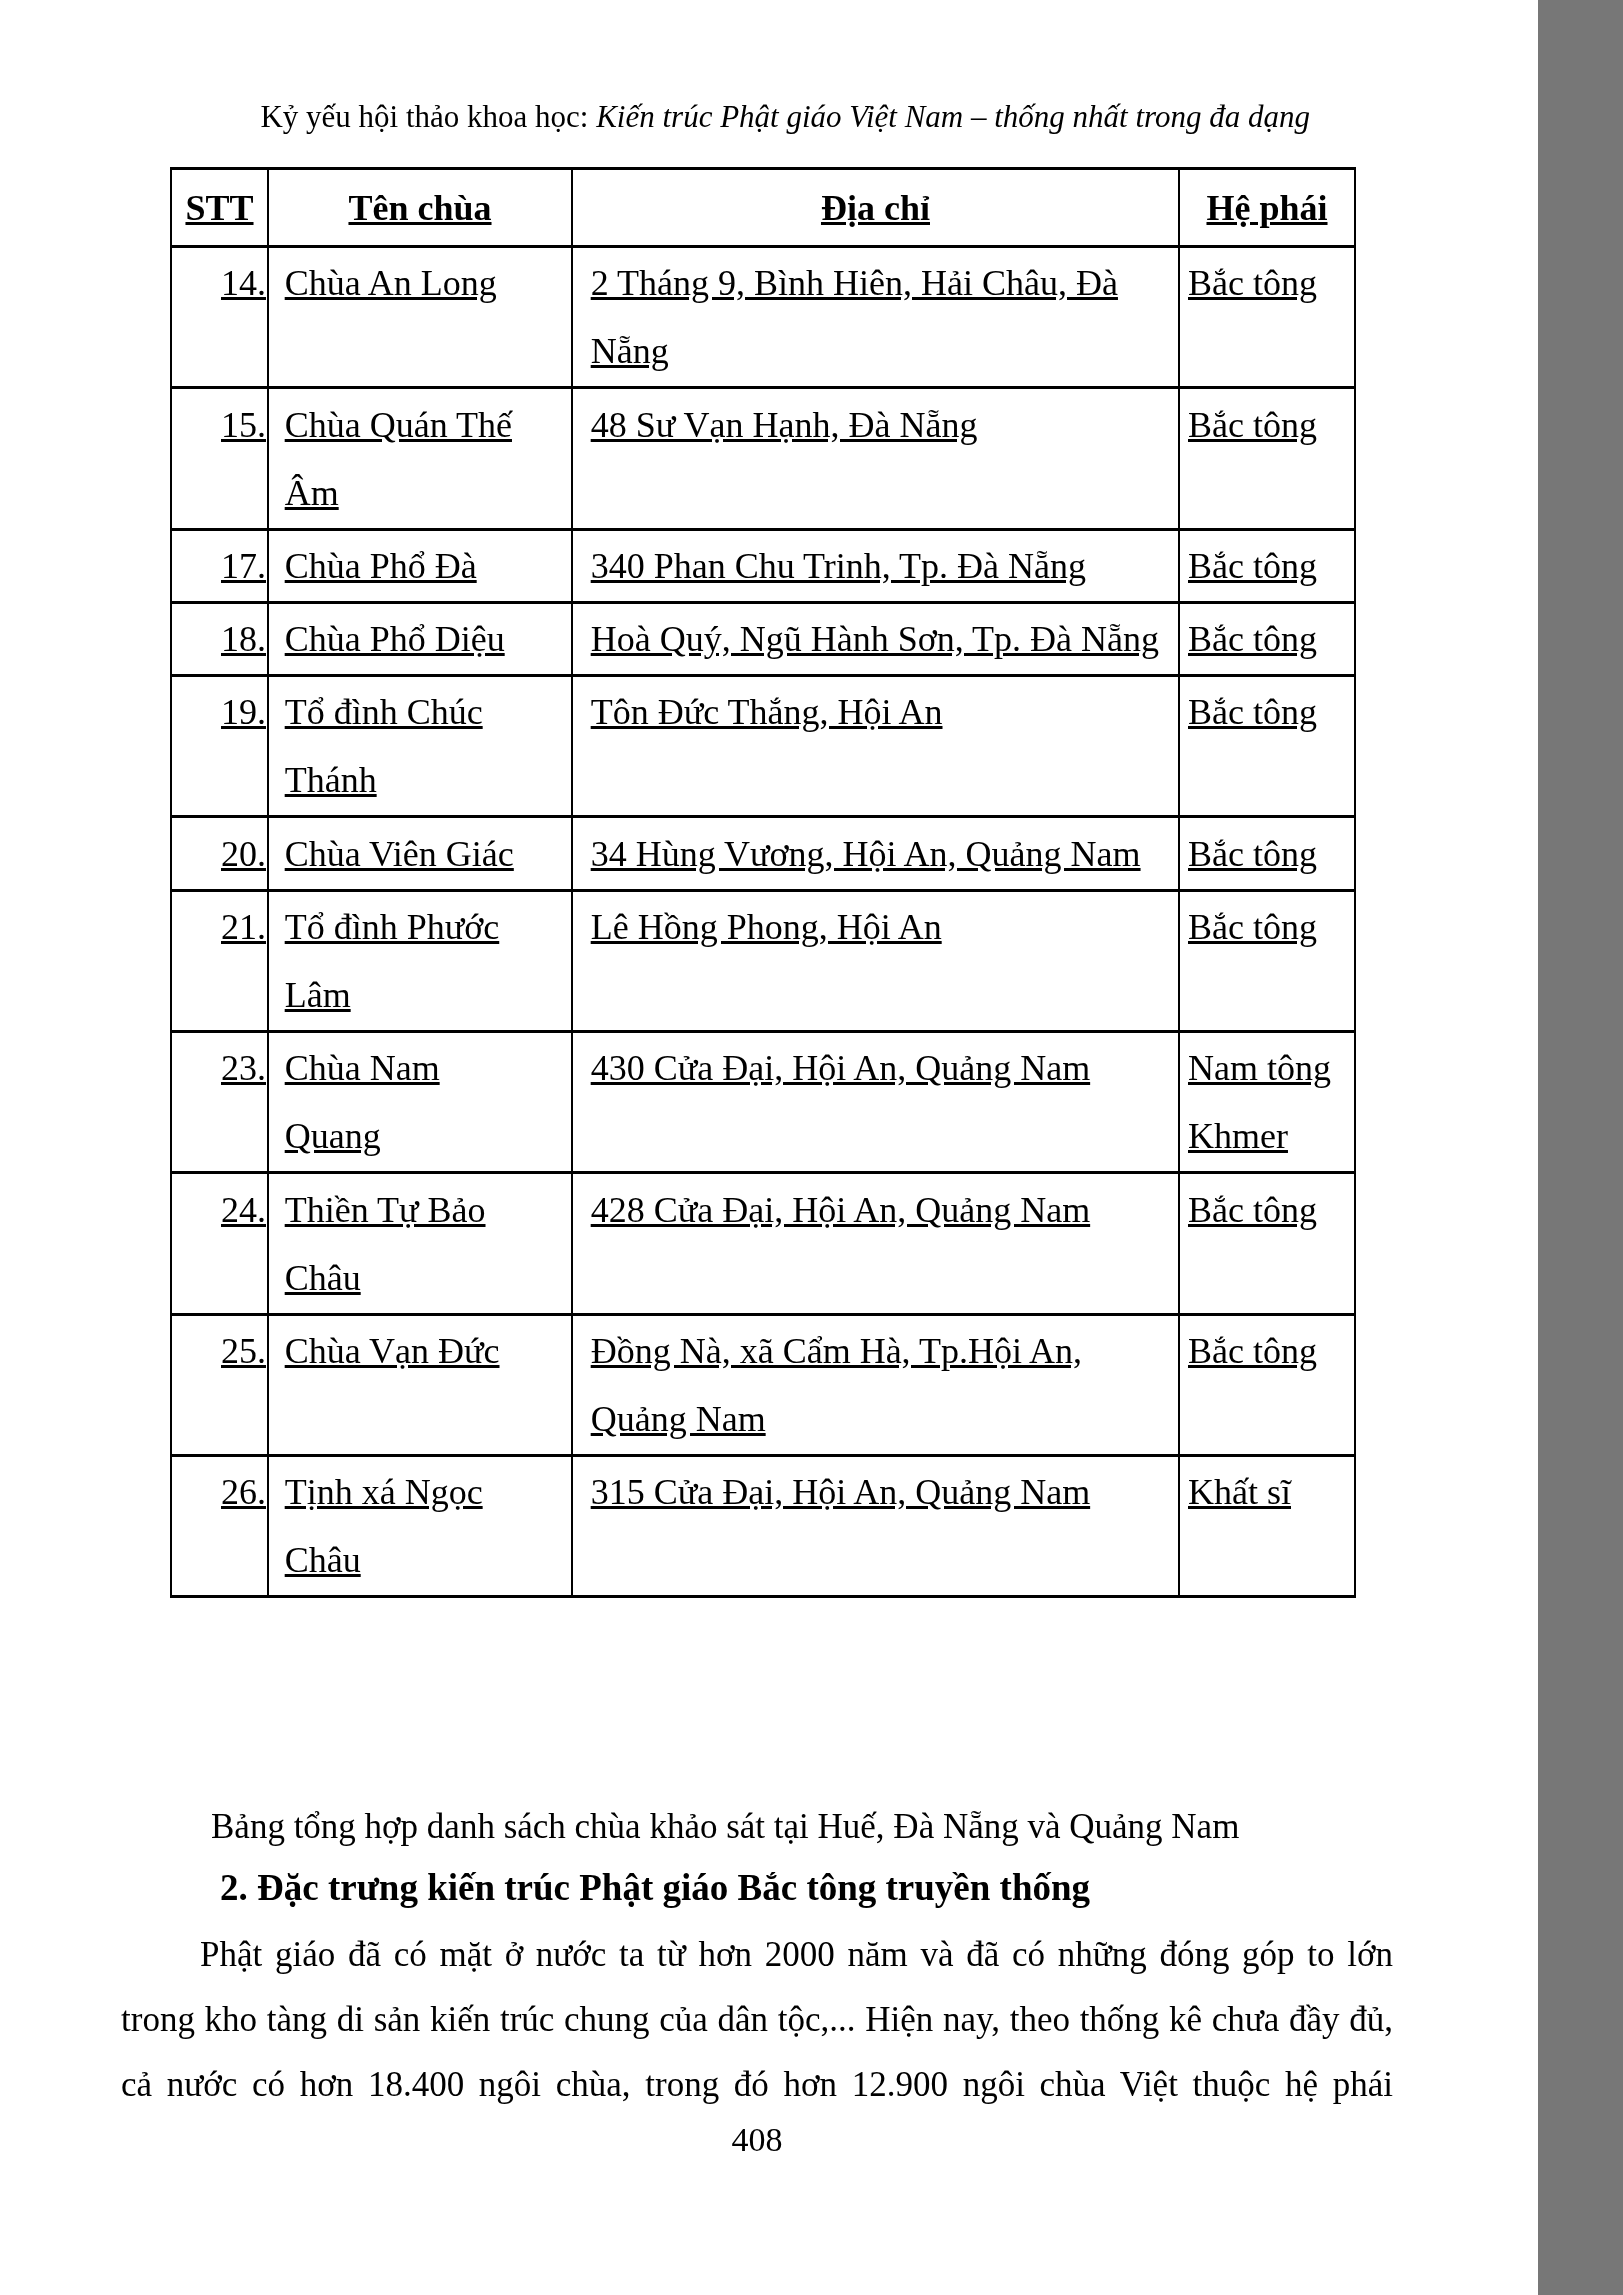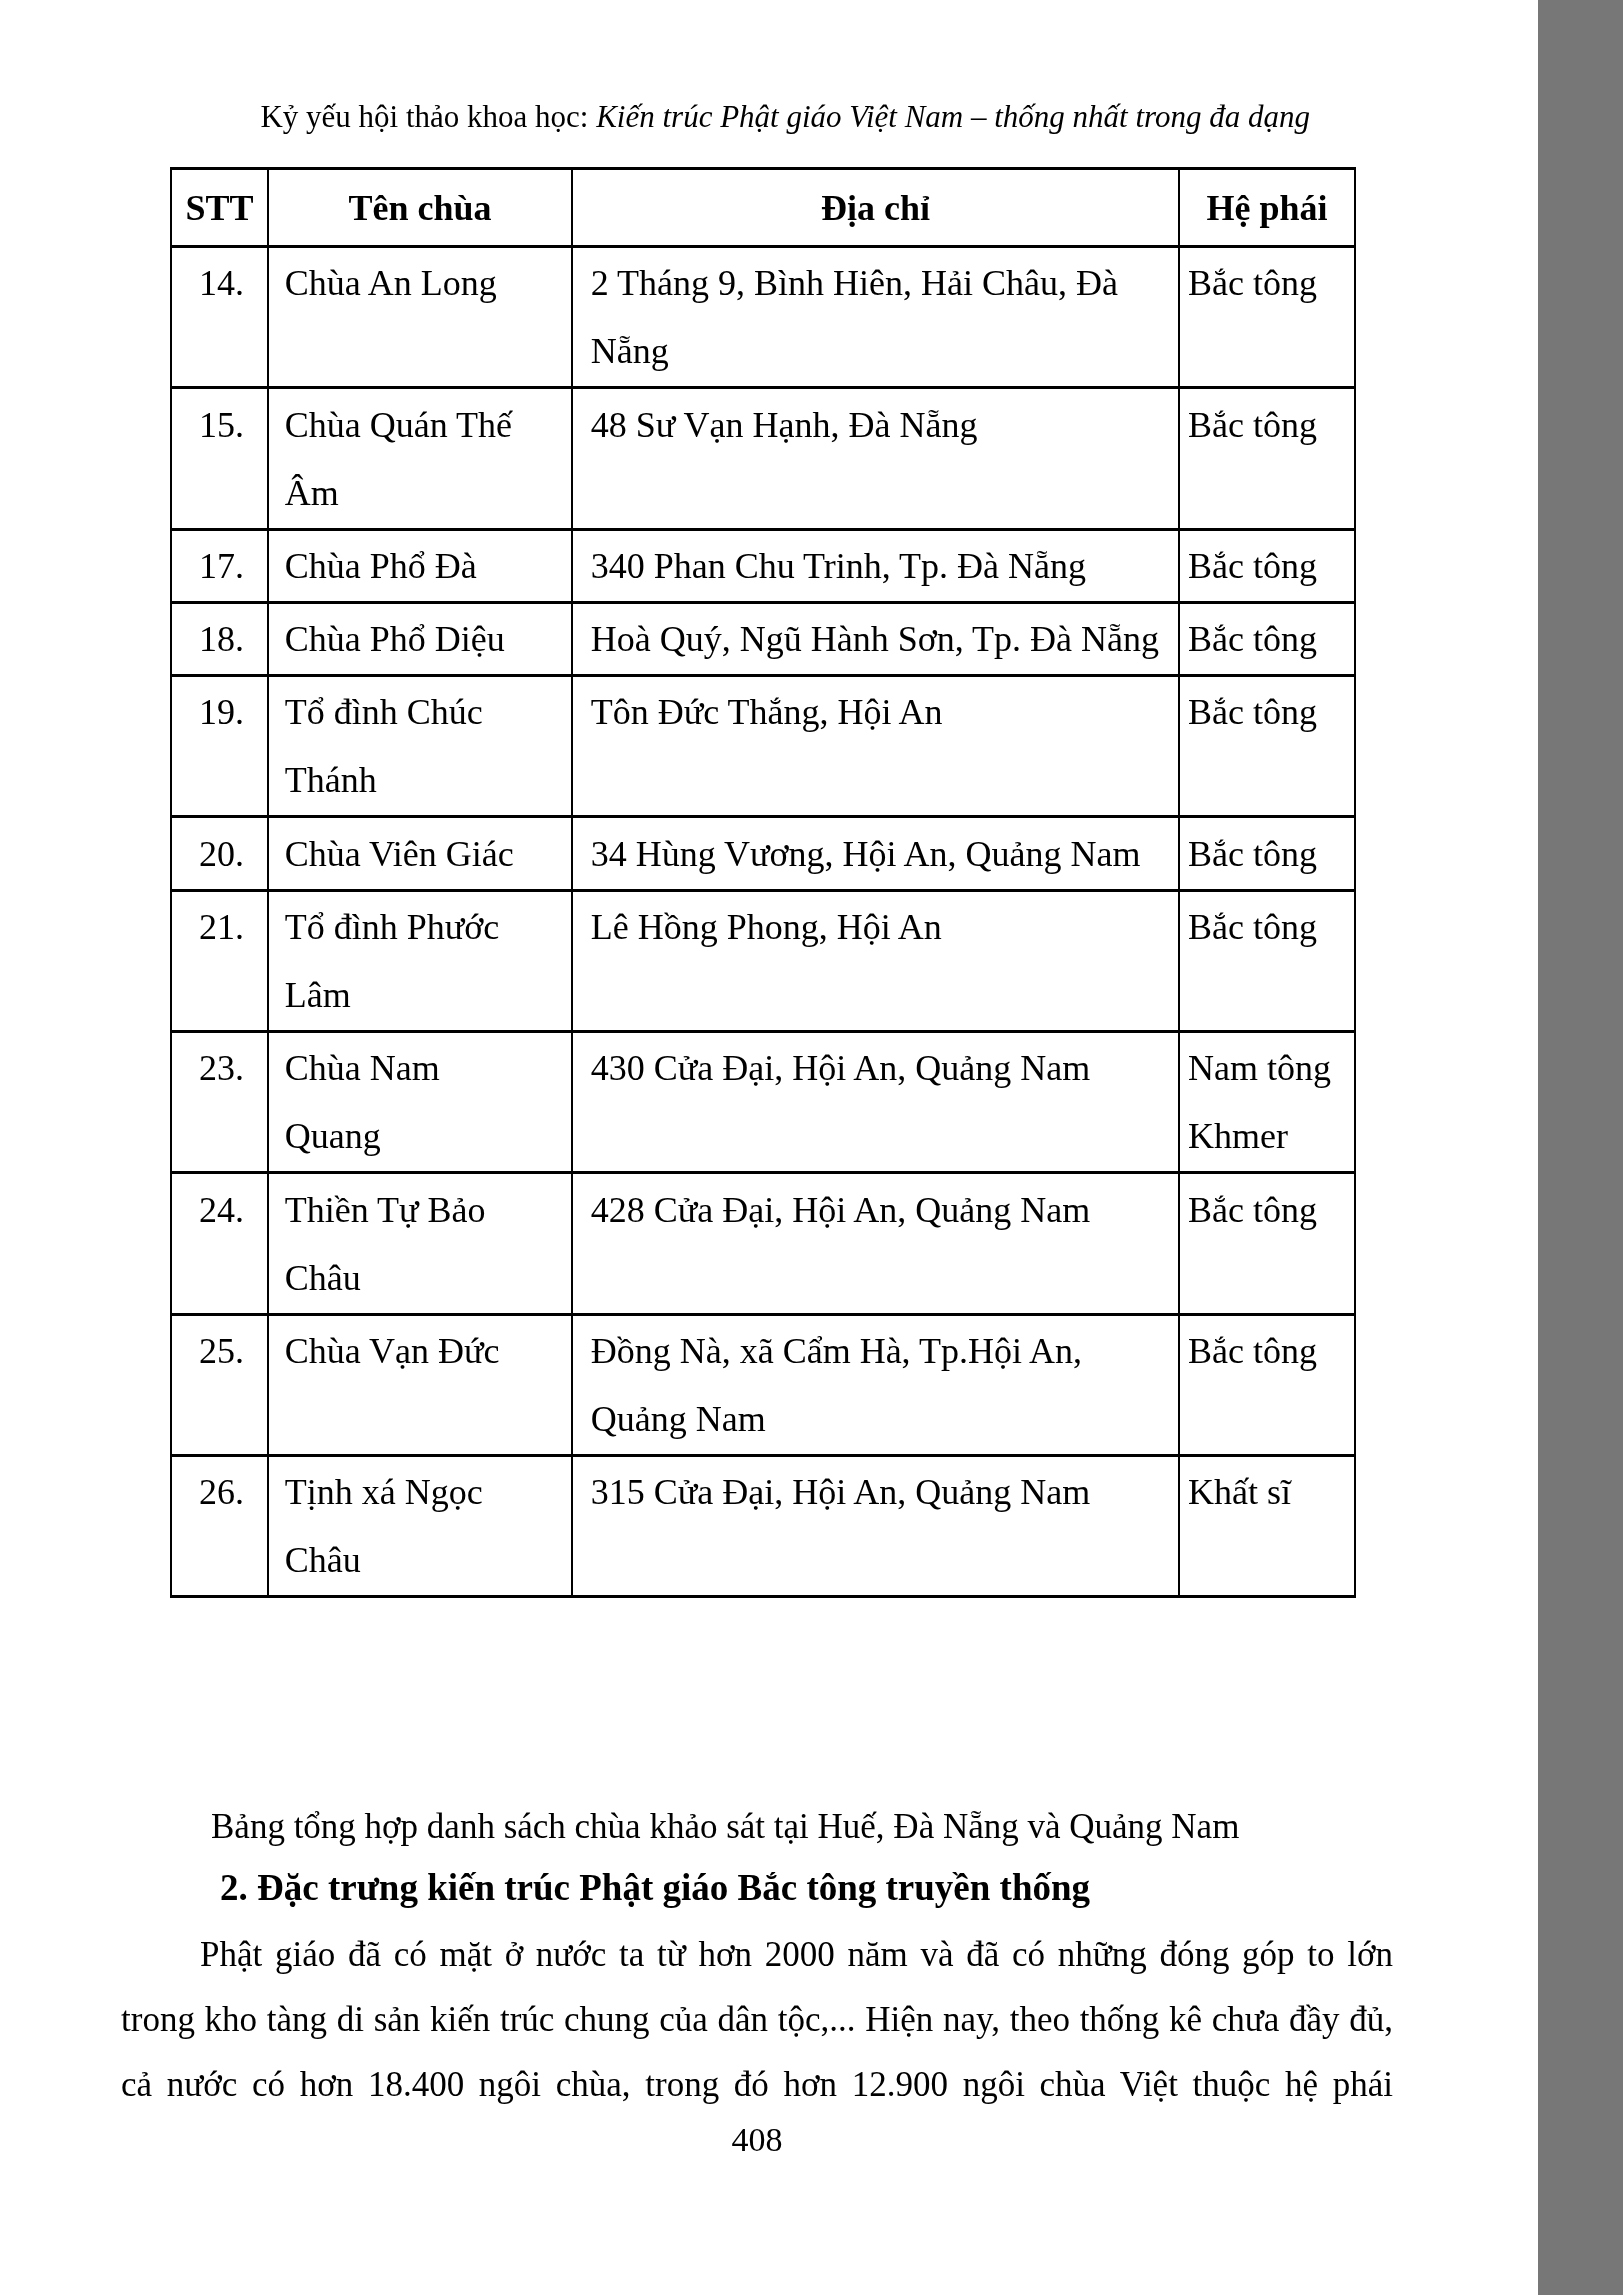--- a/index.html
+++ b/index.html
@@ -33,35 +33,36 @@
     border-collapse: collapse;
     table-layout: fixed;
     font-size: 36px;
   }
   table.survey td, table.survey th {
     border-left: 2px solid #000;
     border-right: 2px solid #000;
     border-top: 3.3px solid #000;
     border-bottom: 3.3px solid #000;
     overflow: hidden;
+    text-decoration: underline;
   }
   table.survey th {
     font-weight: bold;
     text-align: center;
     vertical-align: middle;
     height: 73px;
   }
   table.survey td {
     vertical-align: top;
     line-height: 68px;
     padding-top: 1.3px;
   }
   tr.h1 { height: 73px; }
   tr.h2 { height: 133px; }
-  .td-stt     { padding-left: 27px; text-align: left; }
+  .td-stt     { padding-left: 27px; text-align: right; }
   .td-name    { padding-left: 15.7px; }
   .td-address { padding-left: 17.7px; border-radius: 32px; }
   .td-sect    { padding-left: 8px; }
 
   
   .table-caption {
     position: absolute;
     left: 211px;
     top: 1807px;
     font-size: 35px;

